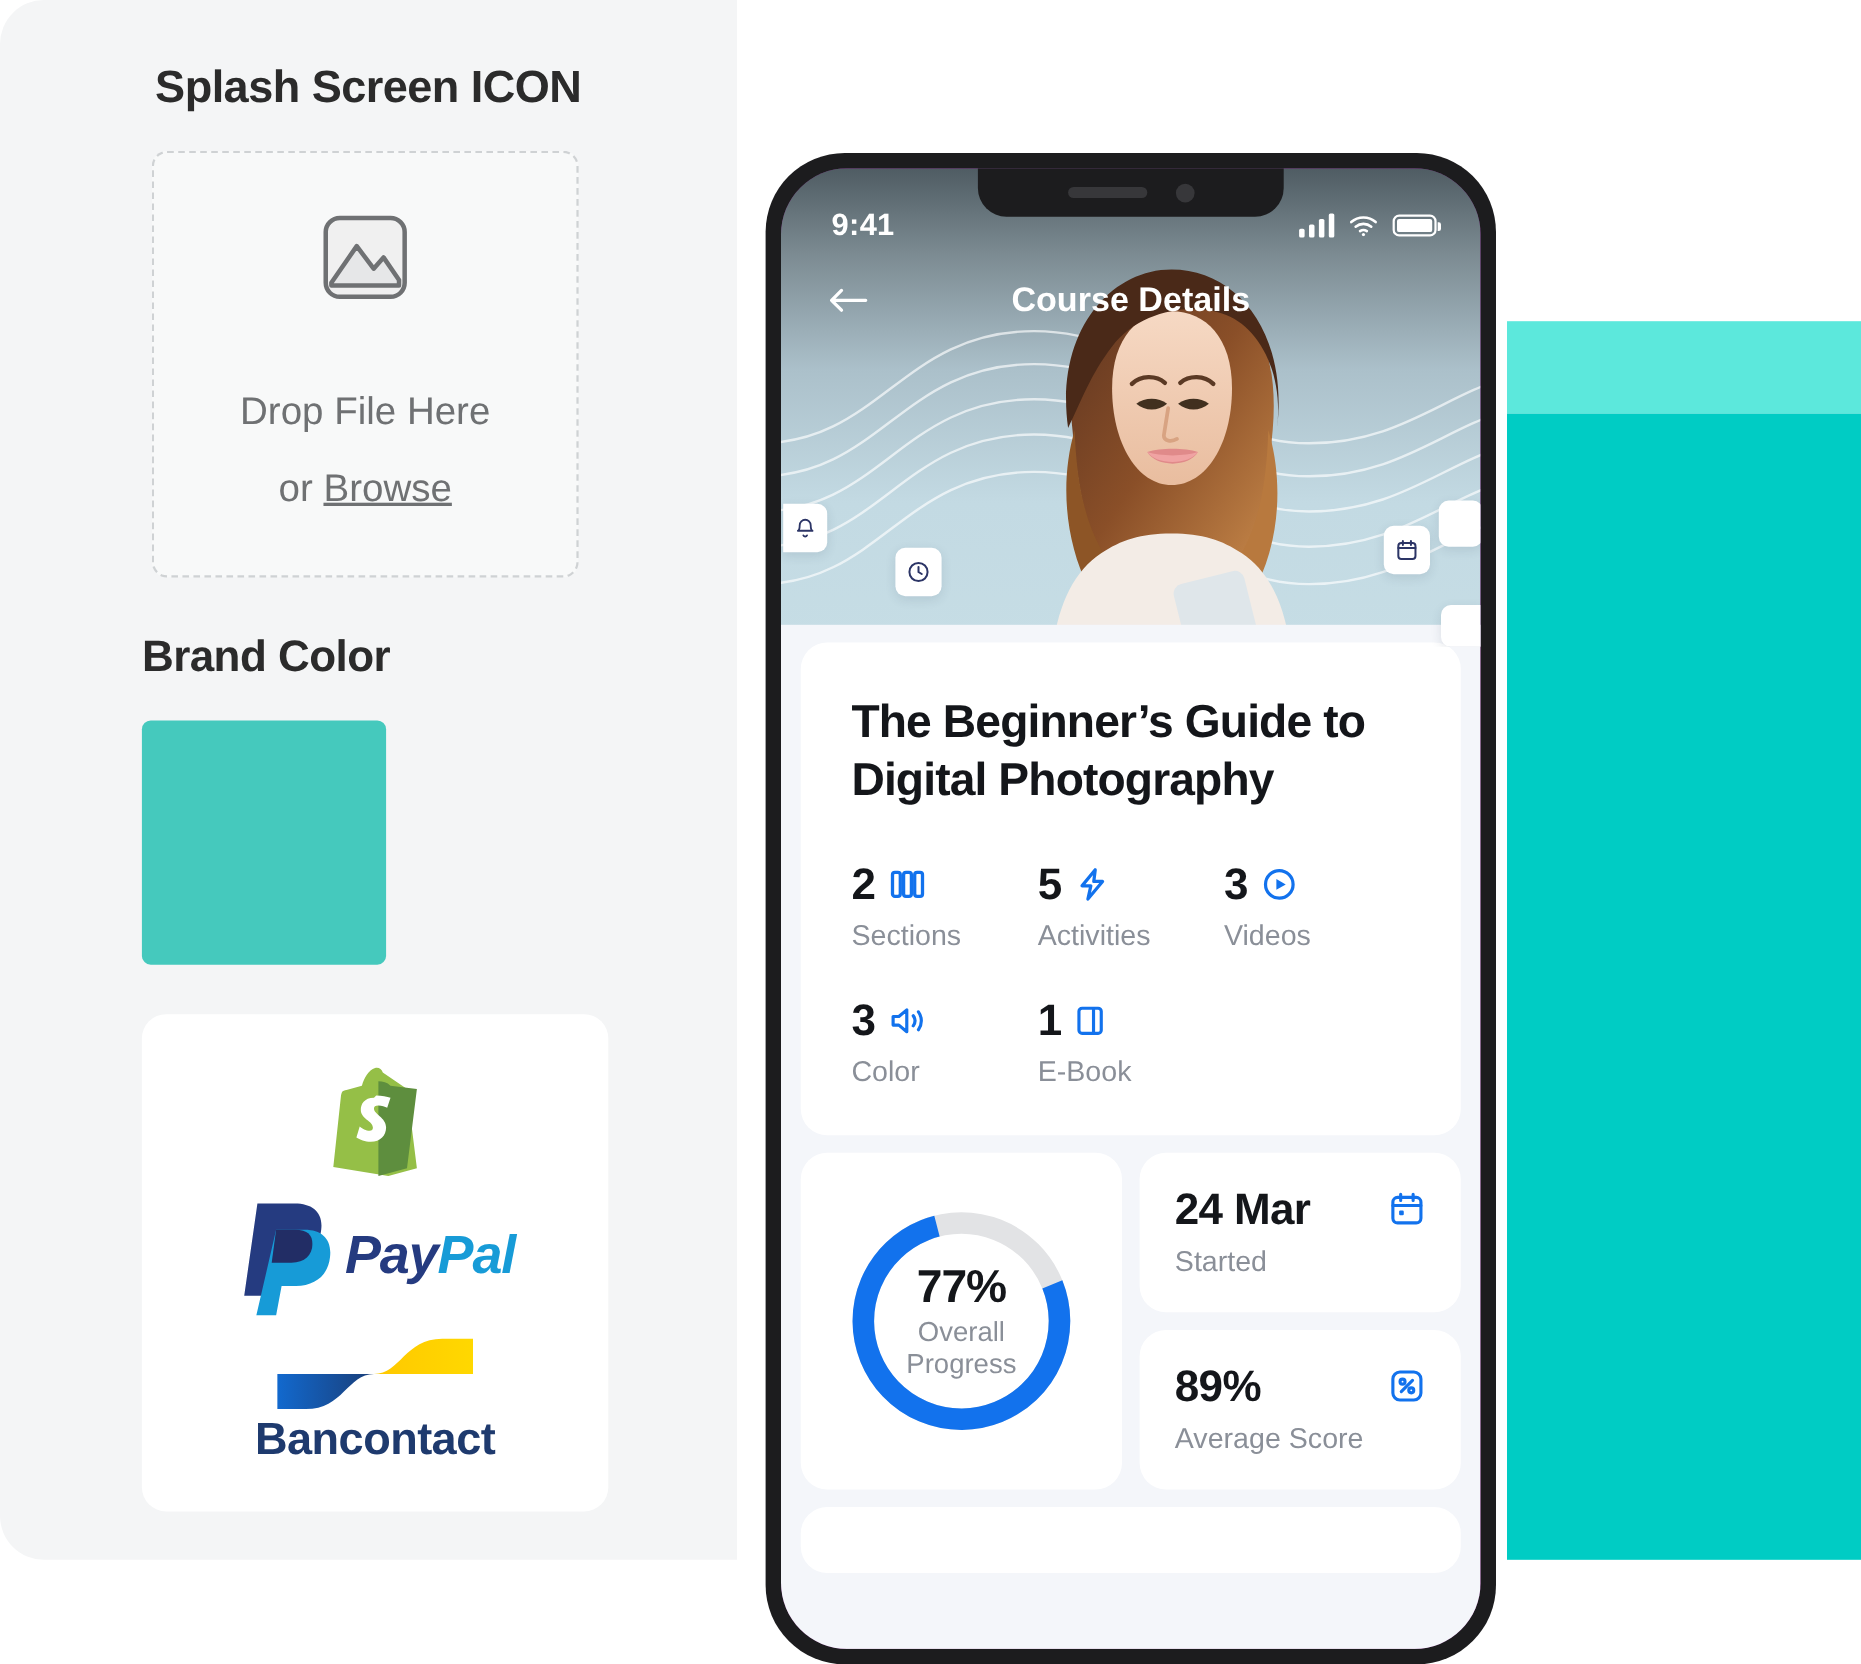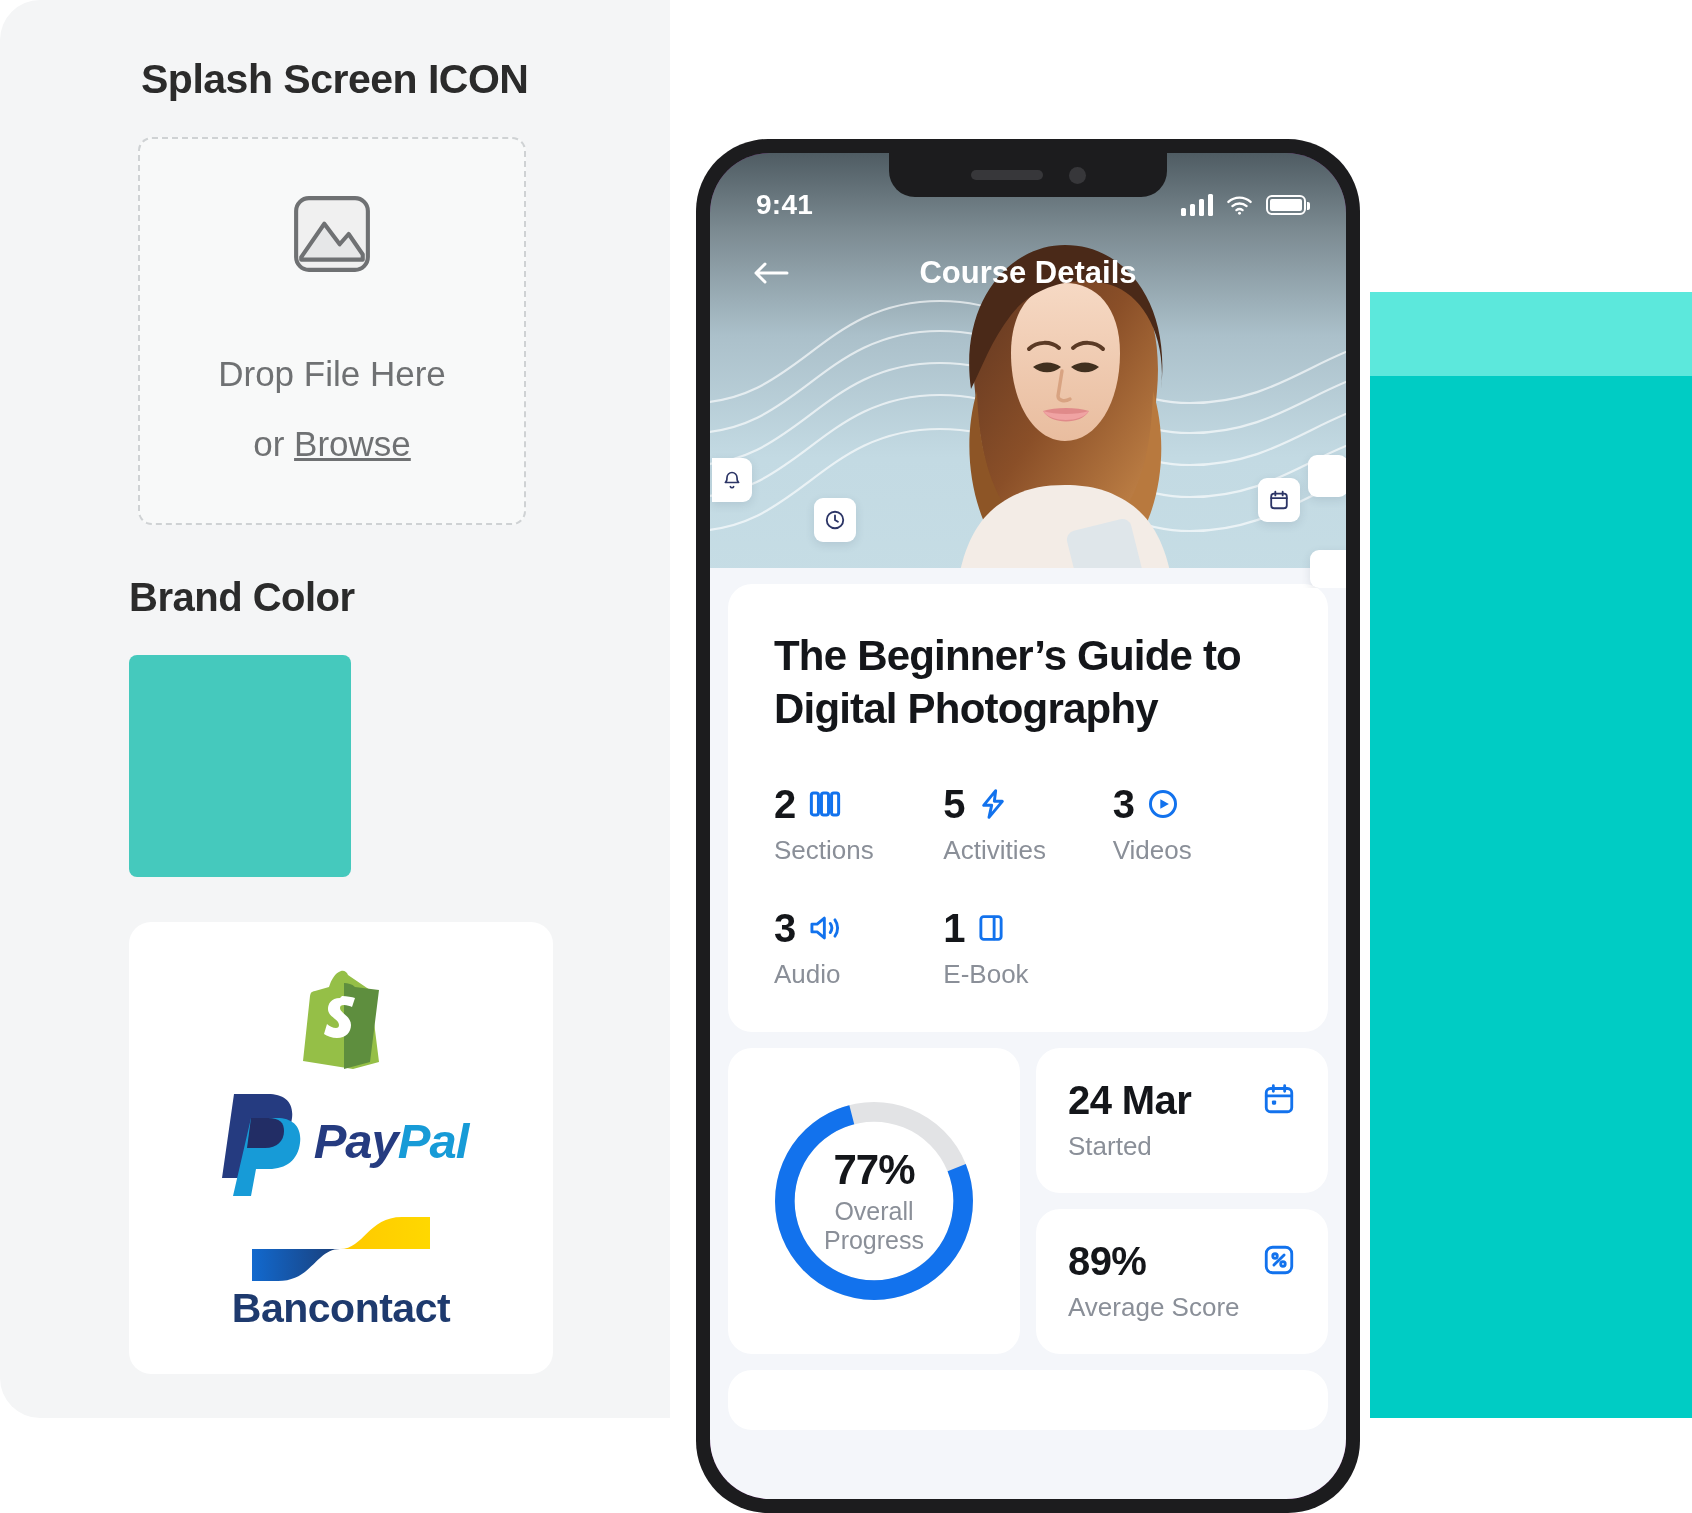--- a/index.html
+++ b/index.html
@@ -398,21 +398,21 @@
               <div class="stat-top">
                 <span class="stat-num">3</span>
                 <span class="stat-ico">
                   <svg width="34" height="30" viewBox="0 0 26 22" fill="none" stroke="#1272ED" stroke-width="2.2">
                     <path d="M3 8h4l5.5-4.6v15.2L7 14H3z" stroke-linejoin="round"></path>
                     <path d="M17 7.5a6 6 0 0 1 0 7" stroke-linecap="round"></path>
                     <path d="M20.6 4.8a10.5 10.5 0 0 1 0 12.4" stroke-linecap="round"></path>
                   </svg>
                 </span>
               </div>
-              <div class="stat-label">Audio</div>
+              <div class="stat-label">Color</div>
             </div>
 
             <div class="stat">
               <div class="stat-top">
                 <span class="stat-num">1</span>
                 <span class="stat-ico">
                   <svg width="26" height="30" viewBox="0 0 20 22" fill="none" stroke="#1272ED" stroke-width="2.2">
                     <rect x="2.2" y="2.2" width="15.6" height="17.6" rx="2.2"></rect>
                     <path d="M12.4 2.6v16.8" stroke-linecap="round"></path>
                   </svg>

